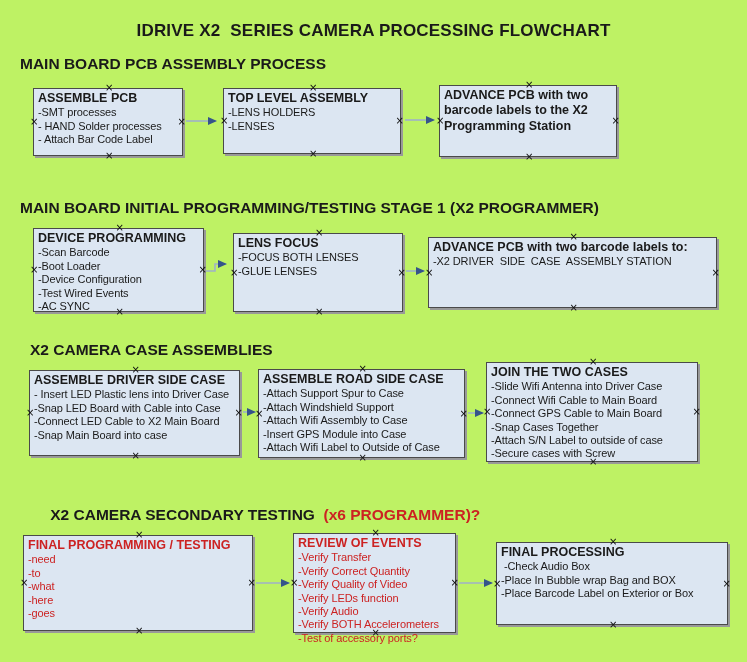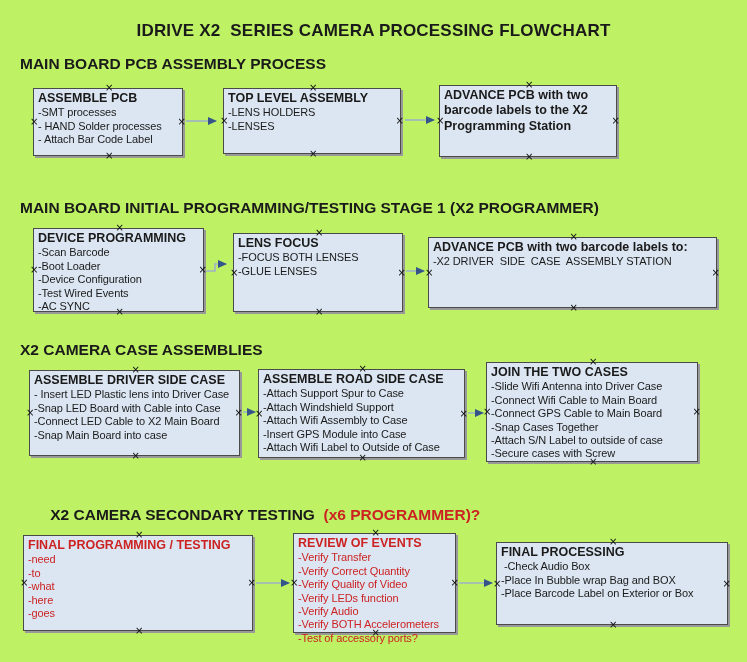--- a/index.html
+++ b/index.html
@@ -138,21 +138,21 @@
     <div class="box-title">ADVANCE PCB with two barcode labels to:</div>
     <div>
         <div class="box-item">-X2 DRIVER  SIDE  CASE  ASSEMBLY STATION</div>
       </div>
   <span class="anchor t">×</span>
       <span class="anchor b">×</span>
       <span class="anchor l">×</span>
       <span class="anchor r">×</span>
     </div>
 
-  <div class="section-heading" style="left:20px;top:341px;">X2 CAMERA CASE ASSEMBLIES</div>
+  <div class="section-heading" style="left:30px;top:341px;">X2 CAMERA CASE ASSEMBLIES</div>
   <div class="flow-box" style="left:29px;top:370px;width:211px;height:86px;">
     <div class="box-title">ASSEMBLE DRIVER SIDE CASE</div>
     <div>
         <div class="box-item">- Insert LED Plastic lens into Driver Case</div>
         <div class="box-item">-Snap LED Board with Cable into Case</div>
         <div class="box-item">-Connect LED Cable to X2 Main Board</div>
         <div class="box-item">-Snap Main Board into case</div>
       </div>
   <span class="anchor t">×</span>
       <span class="anchor b">×</span>

